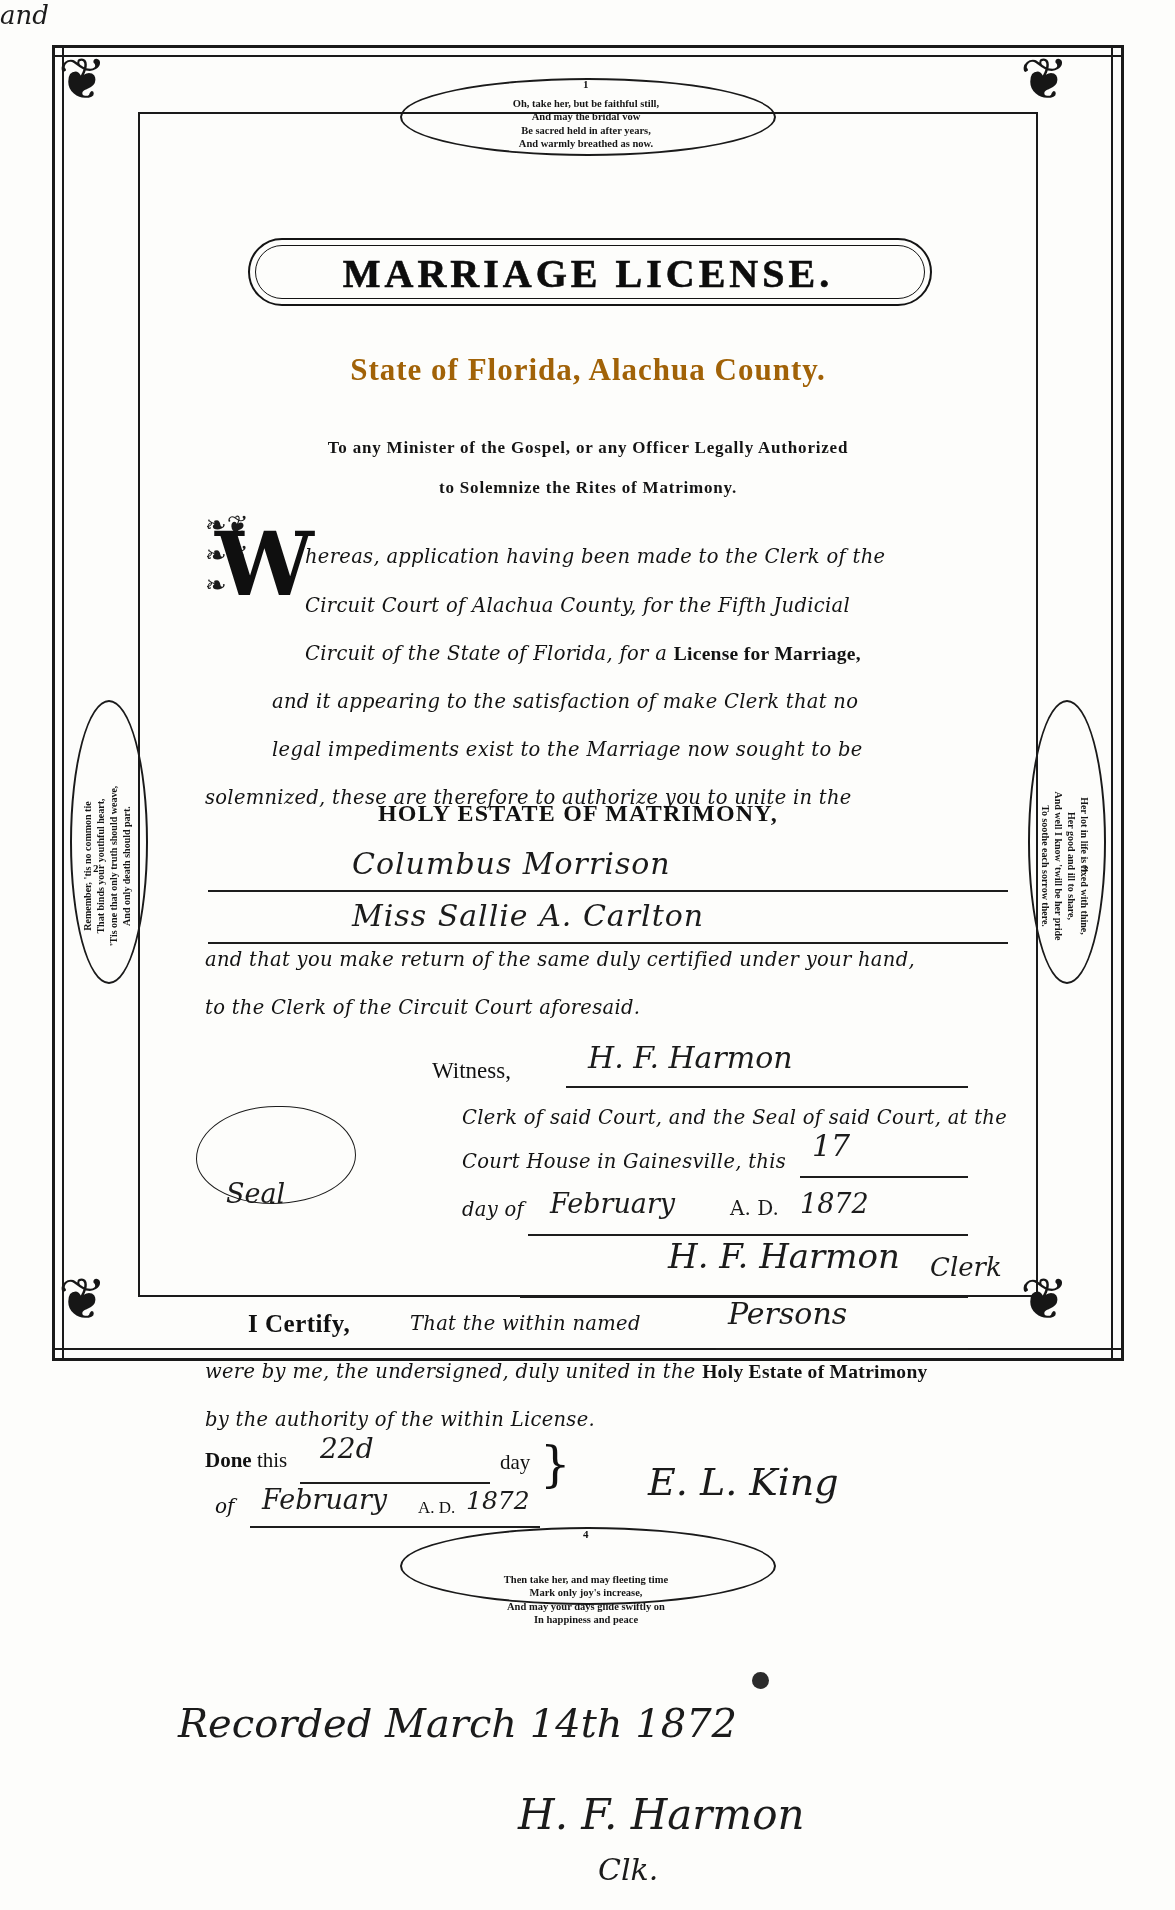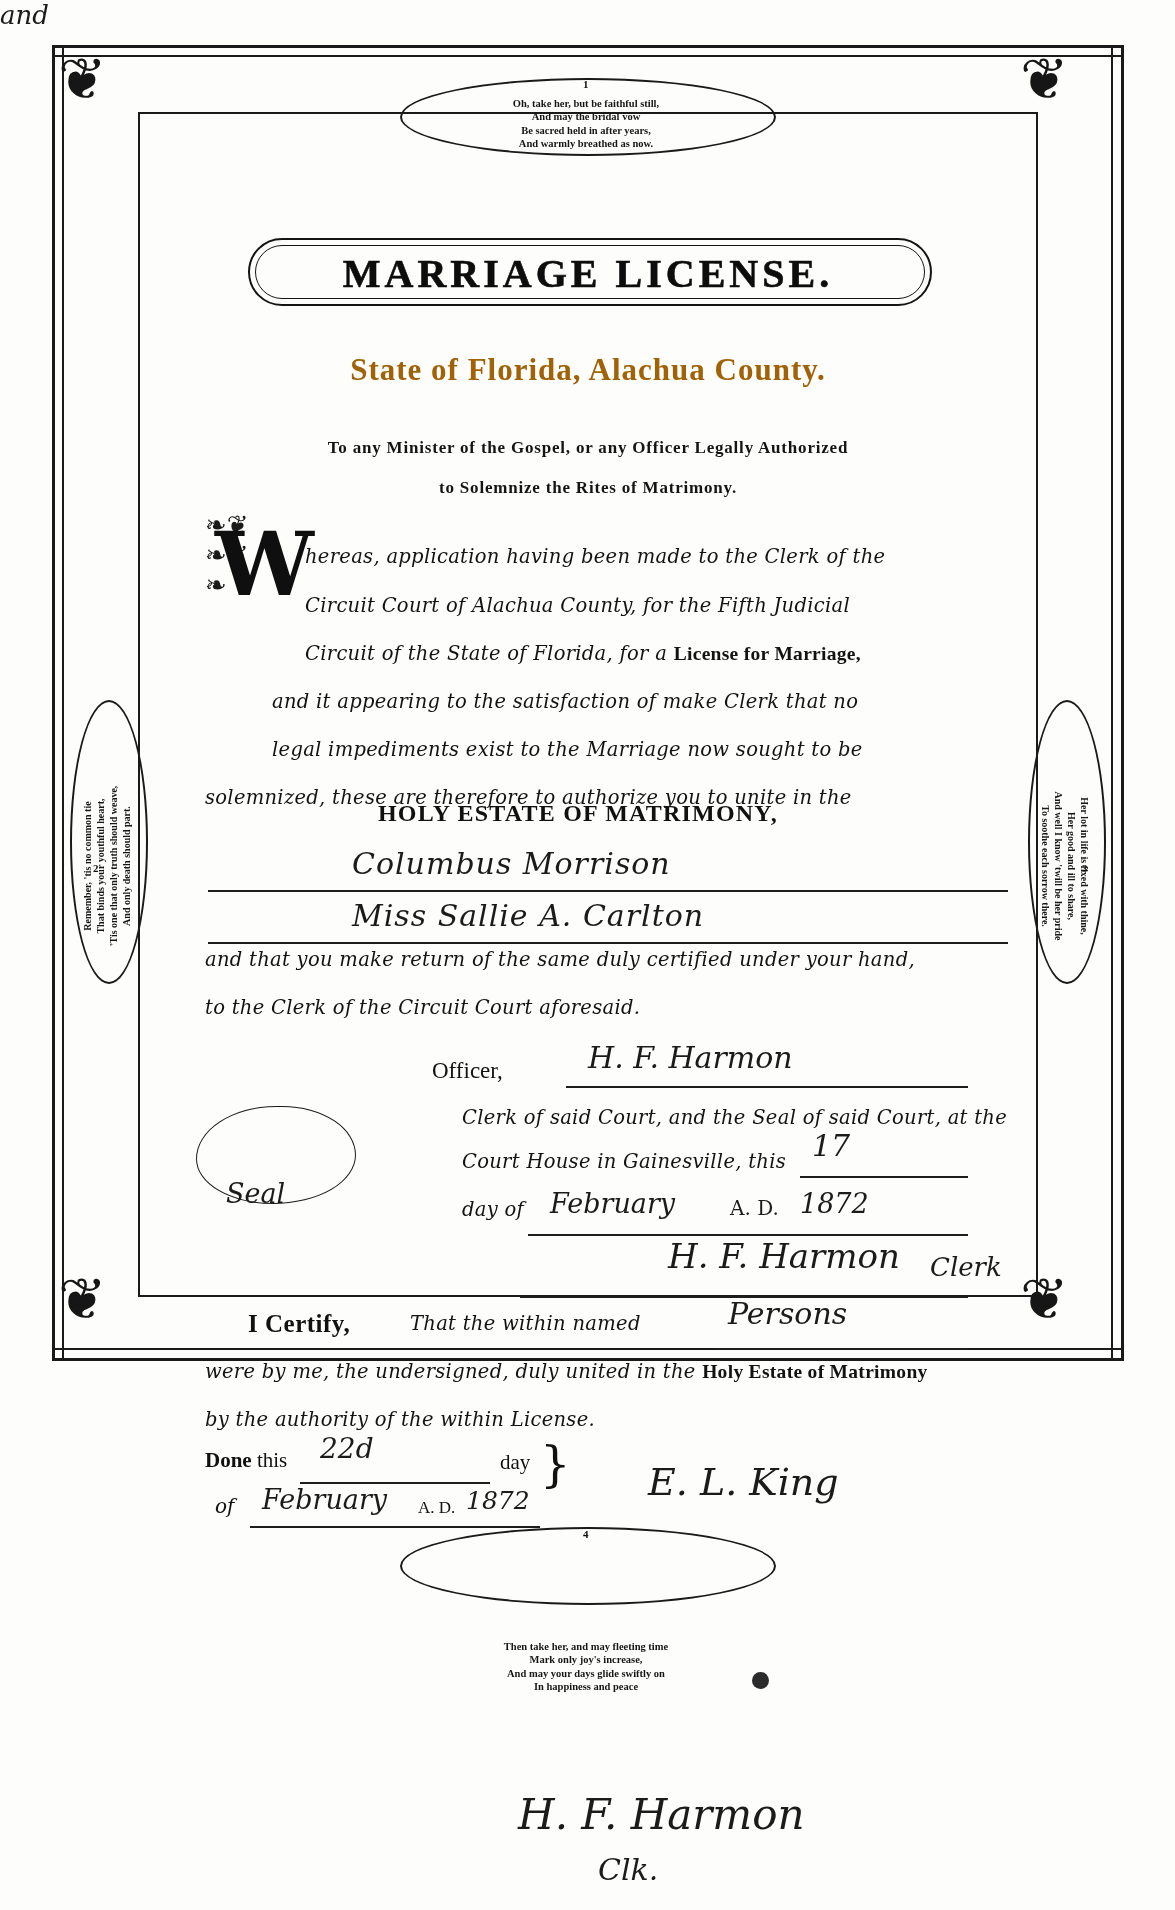--- a/index.html
+++ b/index.html
@@ -88,21 +88,21 @@
     position: absolute;
     text-align: center;
     font-family: "Liberation Serif", serif;
     font-size: 10.5px;
     font-weight: bold;
     line-height: 1.28;
     color: #161616;
     width: 300px;
   }
   .verse-top    { left: 436px; top: 97px; }
-  .verse-bottom { left: 436px; top: 1640px; }
+  .verse-bottom { left: 436px; top: 1573px; }
 
   .verse-num {
     position: absolute;
     font-size: 11px;
     font-weight: bold;
   }
   .vn-1 { left: 583px; top: 78px; }
   .vn-2 { left: 93px;  top: 862px; }
   .vn-3 { left: 1082px; top: 862px; }
   .vn-4 { left: 583px; top: 1528px; }
@@ -450,21 +450,21 @@
   <div class="hand hand-name name1">Columbus Morrison</div>
   <div class="hand and1">and</div>
   <div class="rule ruleline rl-name1"></div>
 
   <div class="hand hand-name name2">Miss Sallie A. Carlton</div>
   <div class="rule ruleline rl-name2"></div>
 
   <div class="script body-line bl7">and that you make return of the same duly certified under your hand,</div>
   <div class="script body-line bl8">to the Clerk of the Circuit Court aforesaid.</div>
 
-  <div class="witness-label">Officer,</div>
+  <div class="witness-label">Witness,</div>
   <div class="hand witness-sig">H. F. Harmon</div>
   <div class="rule ruleline rl-witness"></div>
 
   <div class="script clerk-1">Clerk of said Court, and the Seal of said Court, at the</div>
   <div class="script clerk-2">Court House in Gainesville, this</div>
   <div class="hand hand-day">17</div>
   <div class="rule ruleline rl-day"></div>
 
   <div class="script clerk-3">day of</div>
   <div class="hand hand-month">February</div>
@@ -499,17 +499,18 @@
   <div class="brace">}</div>
 
   <div class="of-label">of</div>
   <div class="hand hand-done-month">February</div>
   <div class="done-ad">A. D.</div>
   <div class="hand hand-done-year">1872</div>
   <div class="rule ruleline rl-done-month"></div>
 
   <div class="hand hand-officiant">E. L. King</div>
 
+  <div class="hand hand-recorded">Recorded March 14th 1872</div>
   <div class="hand hand-recorder-sig">H. F. Harmon</div>
   <div class="hand hand-recorder-clk">Clk.</div>
   <div class="ink-dot"></div>
 
 </div>
 
 </body></html>

